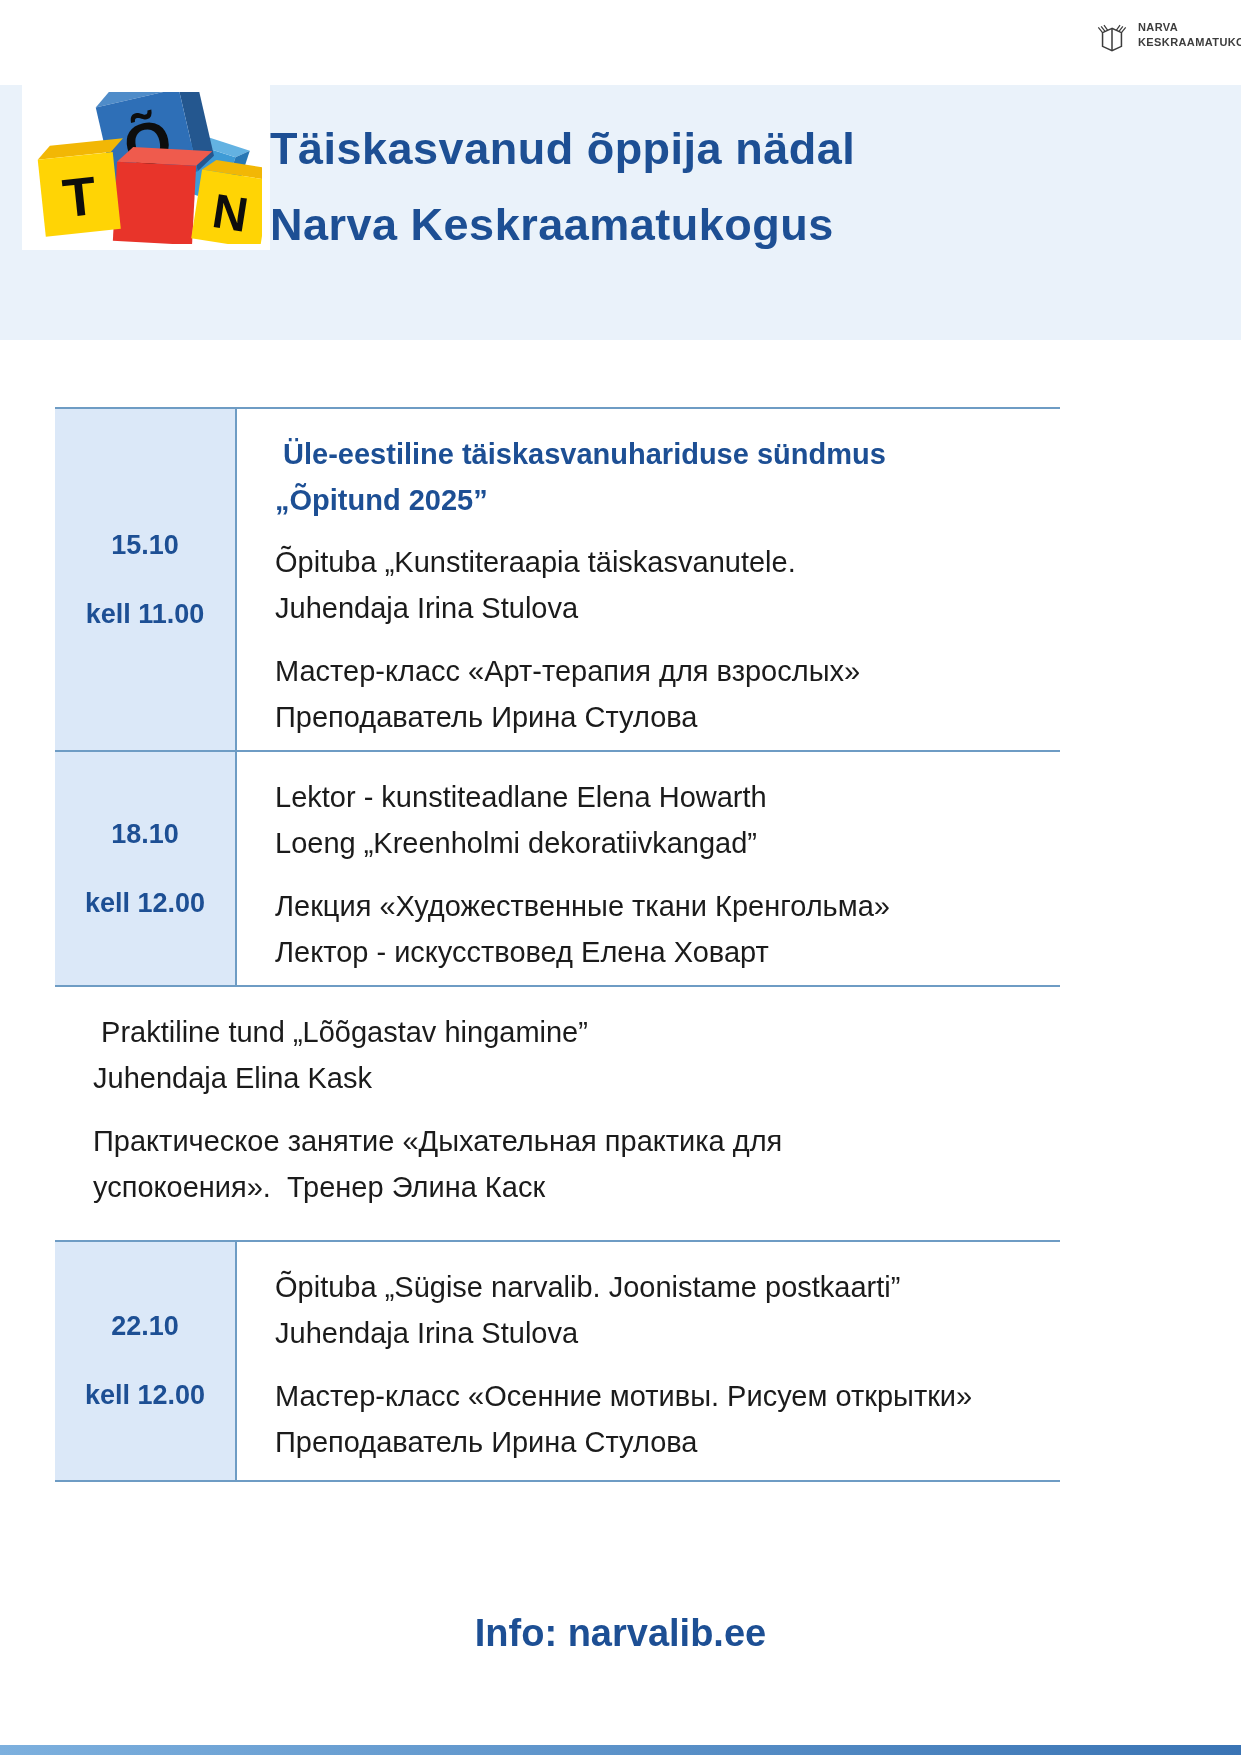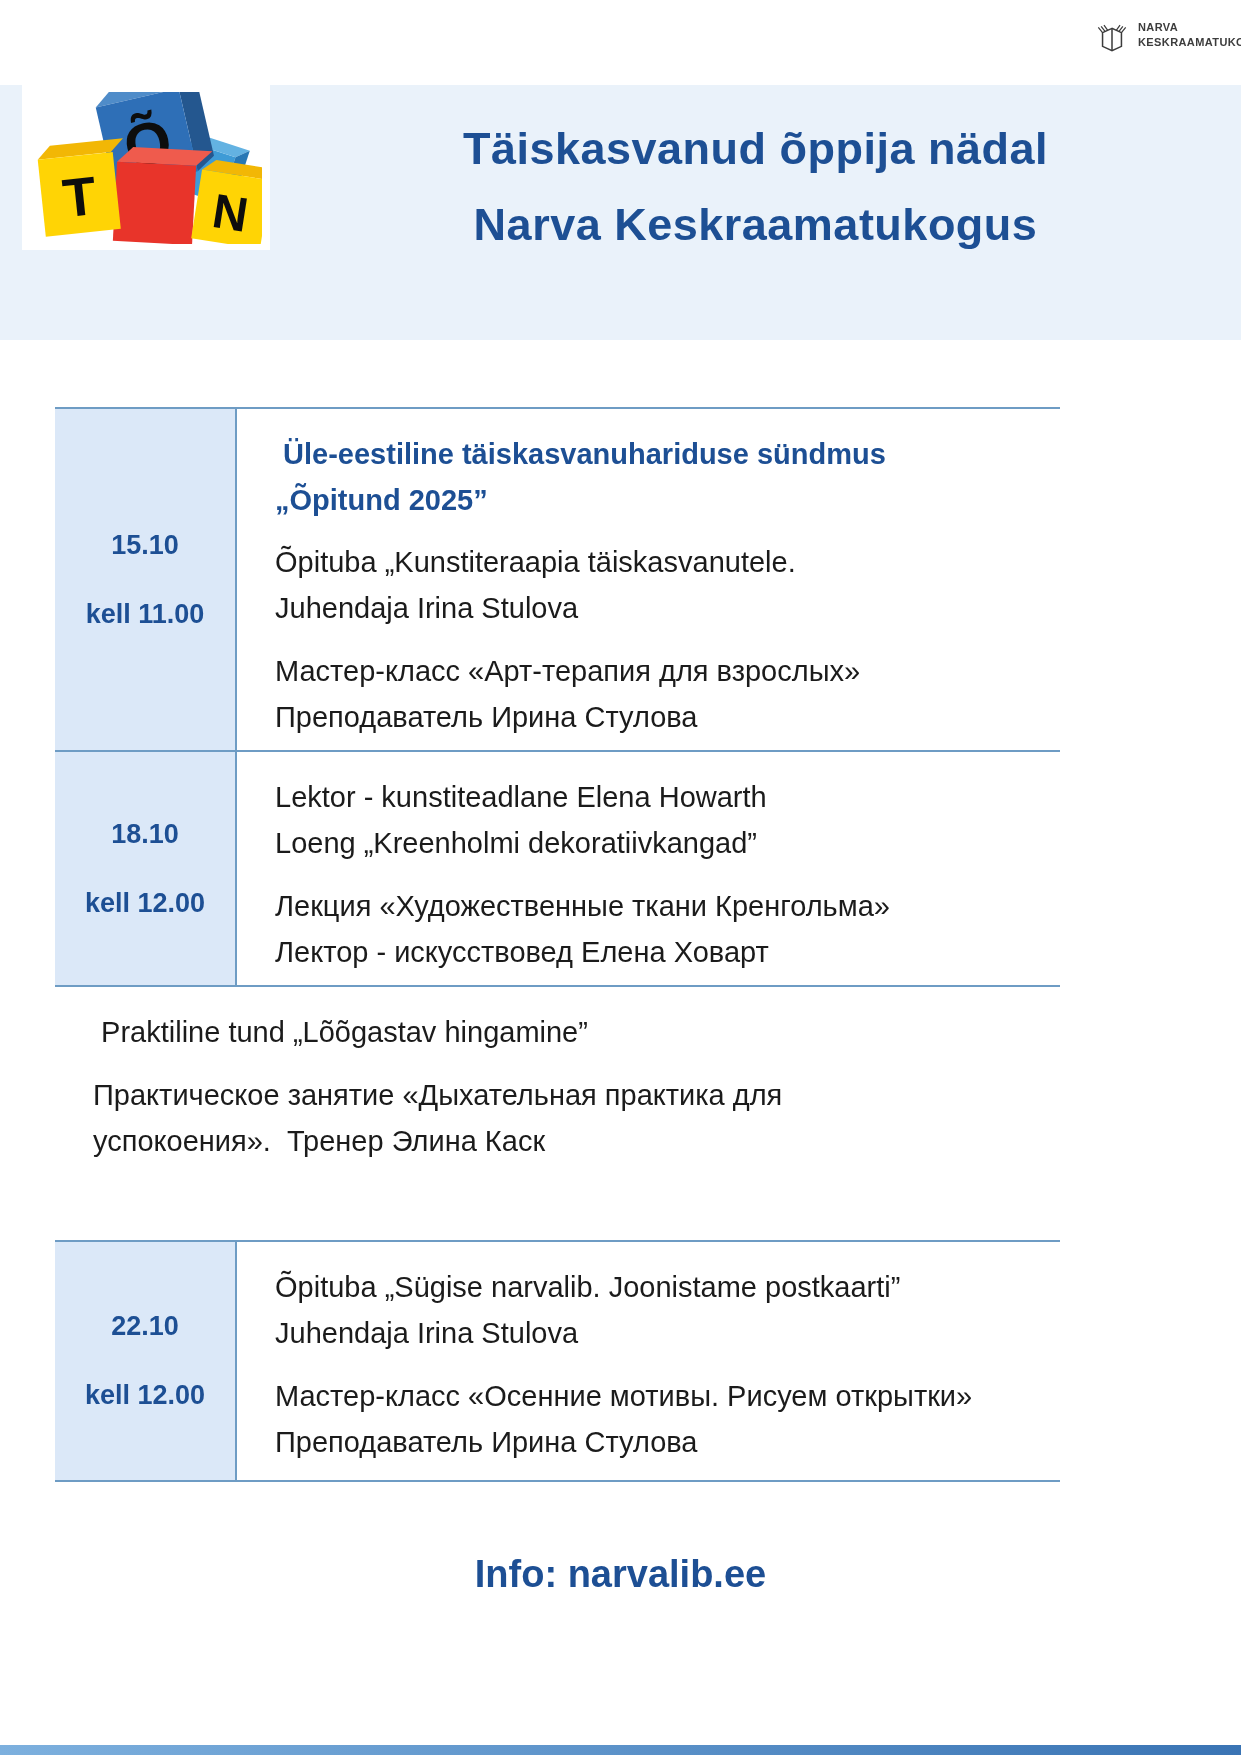--- a/index.html
+++ b/index.html
@@ -7,39 +7,39 @@
     width:1241px;height:1755px;position:relative;background:#ffffff;
     font-family:"Liberation Sans", sans-serif;overflow:hidden;
   }
   
   .brand{position:absolute;top:18px;left:1095px;display:flex;align-items:center;gap:9px;color:#3c3c3c;}
   .brand-text{font-size:11px;font-weight:bold;letter-spacing:.4px;line-height:1.35;white-space:nowrap;}
   
   .band{position:absolute;top:85px;left:0;width:1241px;height:255px;background:#eaf2fa;}
   .ton-box{position:absolute;top:0;left:22px;width:248px;height:165px;background:#ffffff;
            display:flex;align-items:center;justify-content:center;}
-  .titles{position:absolute;left:270px;top:26px;width:971px;text-align:center;
+  .titles{position:absolute;left:270px;top:26px;width:971px;text-align:left;
           color:#1d4f94;font-weight:bold;font-size:45px;line-height:76px;letter-spacing:.5px;}
   
   .table{position:absolute;left:55px;top:407px;width:1005px;border-bottom:2px solid #6e9cc4;}
   .row{display:flex;border-top:2px solid #6e9cc4;box-sizing:border-box;}
   .row:nth-child(1){height:343px;}
   .row:nth-child(2){height:235px;}
   .row:nth-child(3){height:255px;}
   .row:nth-child(4){height:240px;}
   .datecell{flex:0 0 180px;background:#dbe8f8;border-right:2px solid #6e9cc4;
             display:flex;flex-direction:column;justify-content:center;align-items:center;
             row-gap:38px;color:#1d4f94;font-weight:bold;font-size:27px;}
   .content{flex:1;padding:22px 12px 16px 38px;font-size:29px;color:#1b1b1b;}
   .line{line-height:46px;white-space:pre;}
   .head{margin-bottom:16px;}
   .head .line{font-weight:bold;color:#1d4f94;}
   .para{margin-bottom:17px;}
   
-  .footer{position:absolute;top:1553px;left:0;width:1241px;text-align:center;
+  .footer{position:absolute;top:1612px;left:0;width:1241px;text-align:center;
           font-size:38px;font-weight:bold;color:#1d4f94;}
   .bottom-bar{position:absolute;bottom:0;left:0;width:1241px;height:10px;
               background:linear-gradient(90deg,#7db0de,#3a74b4);}
   svg text{font-family:"Liberation Sans", sans-serif;}
 </style>
 </head>
 <body>
 
 <div class="brand">
   <svg width="34" height="34" viewBox="0 0 36 36">
@@ -128,20 +128,21 @@
         <div class="para">
           <div class="line">Лекция «Художественные ткани Кренгольма»</div>
           <div class="line">Лектор - искусствовед Елена Ховарт</div>
         </div>
       </div>
     </div>
     <div class="row">
       <div class="content">
         <div class="para">
           <div class="line"> Praktiline tund „Lõõgastav hingamine”</div>
+          <div class="line">Juhendaja Elina Kask</div>
         </div>
         <div class="para">
           <div class="line">Практическое занятие «Дыхательная практика для</div>
           <div class="line">успокоения».  Тренер Элина Каск</div>
         </div>
       </div>
     </div>
     <div class="row">
       <div class="datecell">
         <div class="date">22.10</div>

